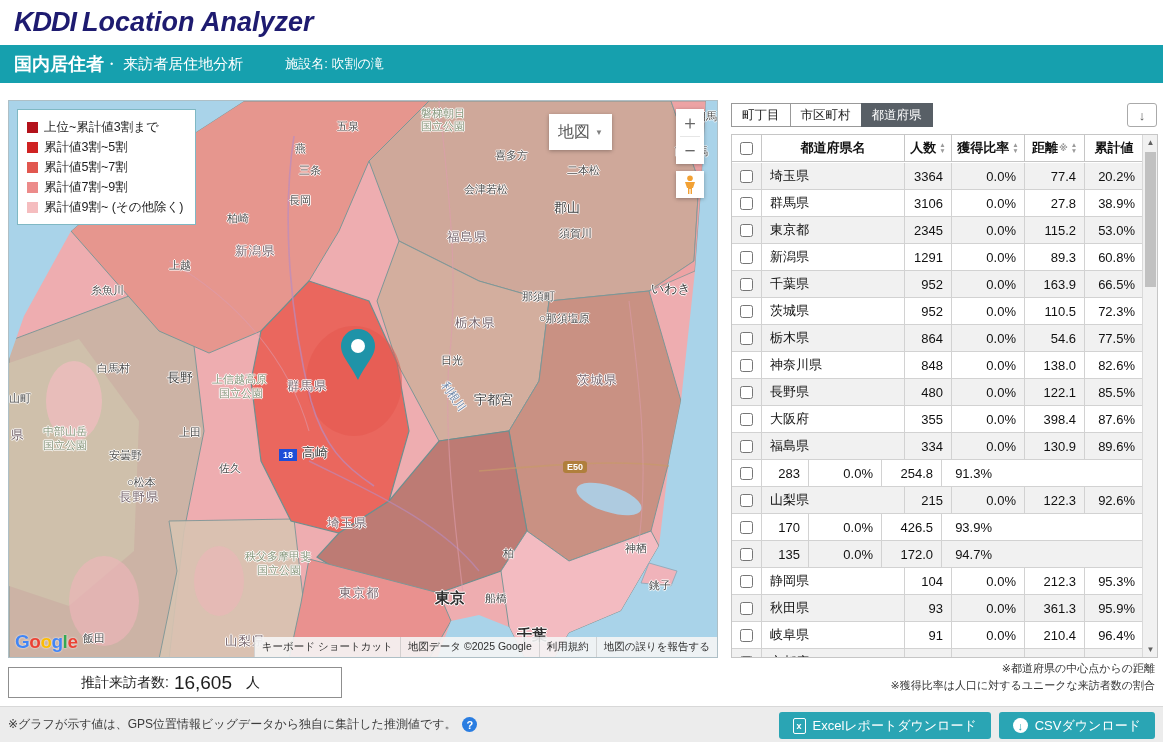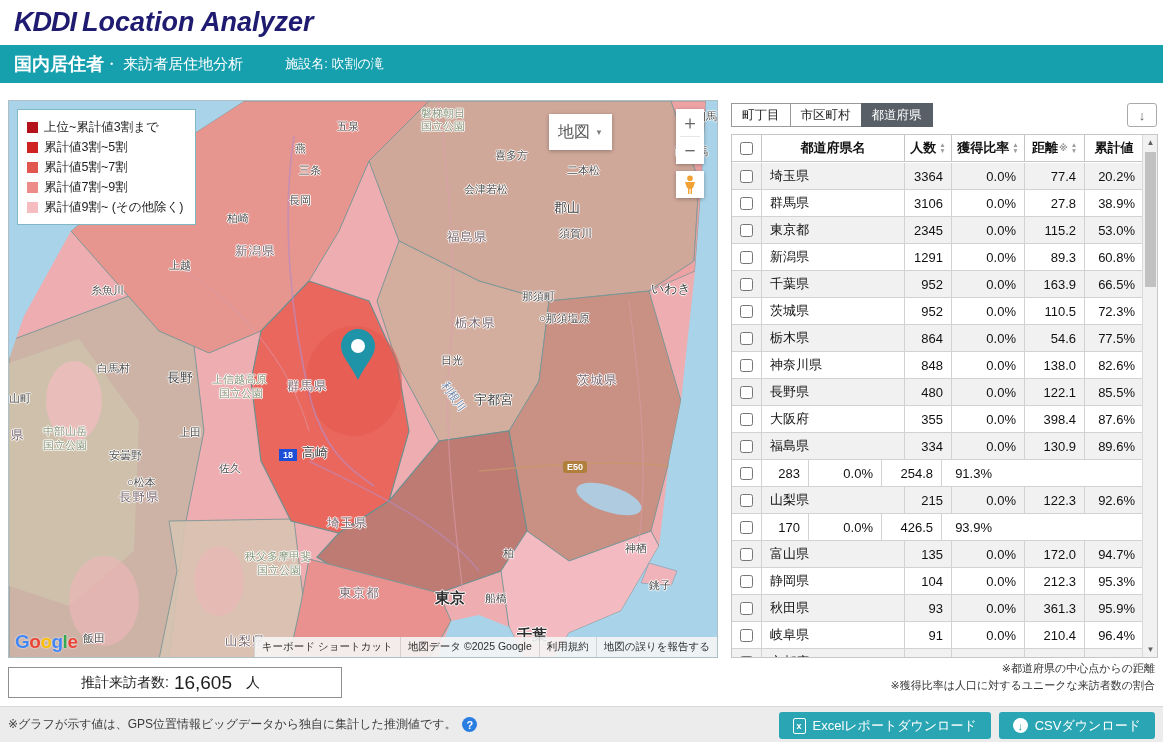--- a/index.html
+++ b/index.html
@@ -482,21 +482,20 @@
           </div>
           <div class="tcell c2 num">170</div>
           <div class="tcell c3 num">0.0%</div>
           <div class="tcell c4 num">426.5</div>
           <div class="tcell c5 num">93.9%</div>
         </div>
         <div class="trow alt">
           <div class="tcell c0">
             <input type="checkbox" class="cb" style="">
           </div>
-          <div class="tcell c1">富山県</div>
           <div class="tcell c2 num">135</div>
           <div class="tcell c3 num">0.0%</div>
           <div class="tcell c4 num">172.0</div>
           <div class="tcell c5 num">94.7%</div>
         </div>
         <div class="trow">
           <div class="tcell c0">
             <input type="checkbox" class="cb" style="">
           </div>
           <div class="tcell c1">静岡県</div>

